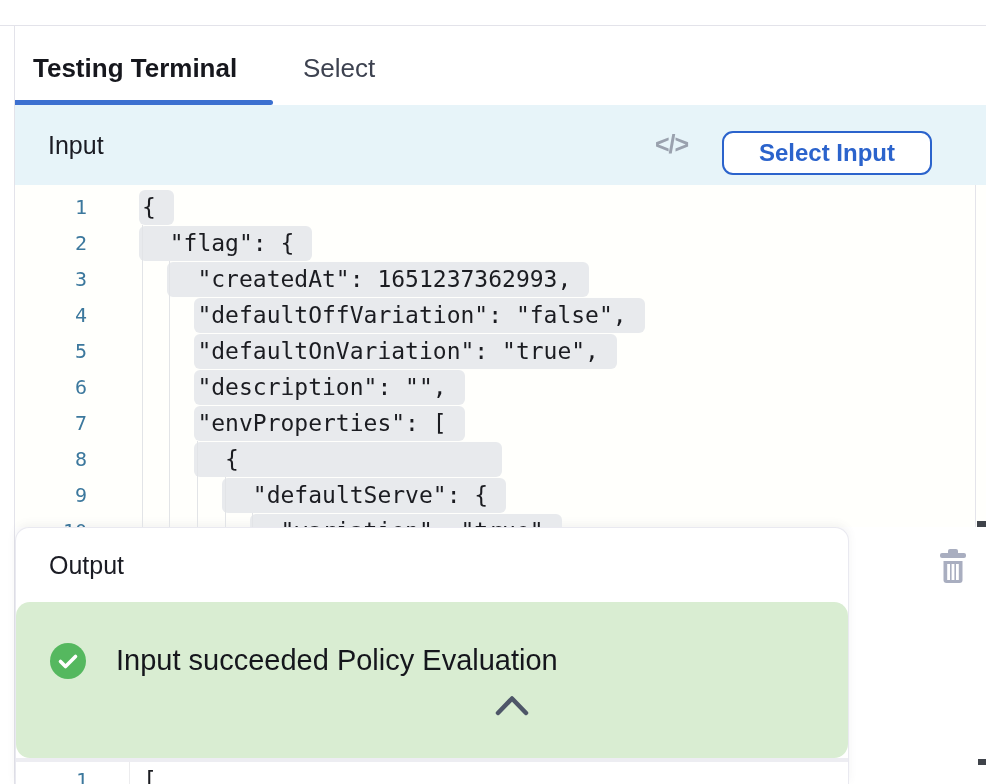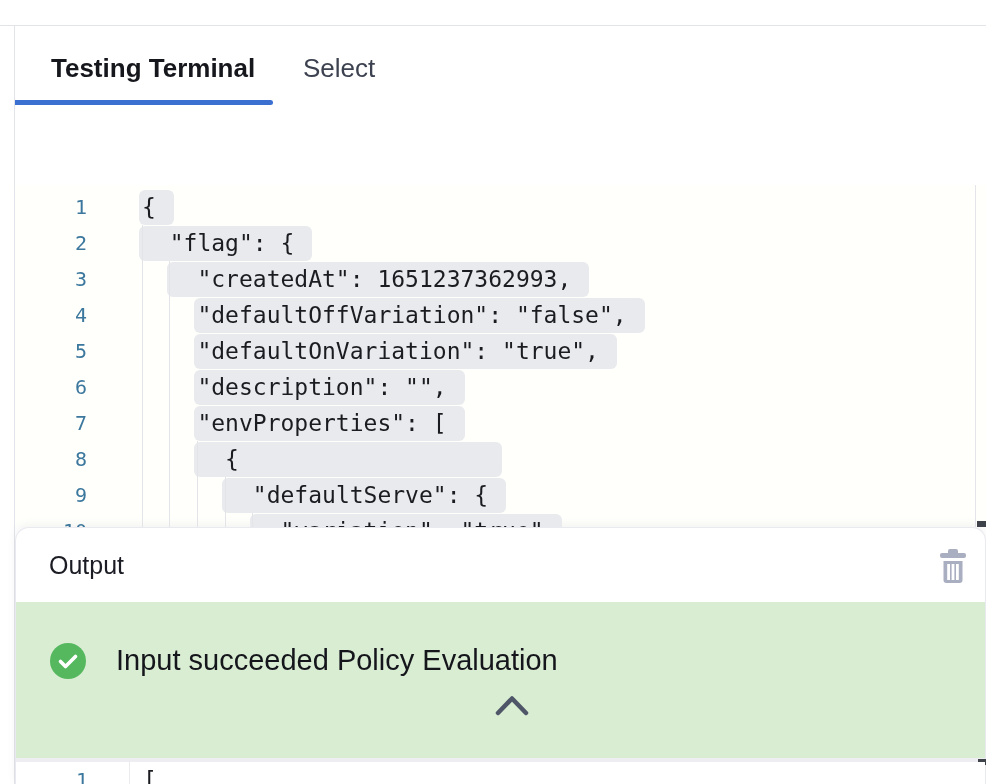--- a/index.html
+++ b/index.html
@@ -11,21 +11,21 @@
   }
   html,body{margin:0;padding:0;background:#fff;}
   .app{position:relative;width:986px;height:784px;background:#fff;overflow:hidden;
        font-family:"Liberation Sans",sans-serif;color:var(--ink);}
   .abs{position:absolute;}
   .h-border{left:0;top:25px;width:986px;height:1px;background:var(--border);}
   .v-border{left:14px;top:25px;width:1px;height:759px;background:var(--border);}
 
   
   .tab{top:52px;font-size:26px;line-height:32px;cursor:pointer;}
-  .tab-active{left:33px;font-weight:bold;color:#16171d;margin-left:18px;}
+  .tab-active{left:33px;font-weight:bold;color:#16171d;}
   .tab-idle{left:303px;color:#3d4250;}
   .tab-underline{left:15px;top:100px;width:258px;height:5px;background:var(--underline-blue);
                  border-radius:0 3px 3px 0;}
   .test-btn{left:843px;top:45px;width:143px;height:48px;background:var(--green);
             border-radius:9px;color:#fff;display:flex;align-items:center;cursor:pointer;}
   .test-btn svg{margin-left:14px;}
   .test-btn .lbl{margin-left:10px;font-size:27px;font-weight:bold;}
 
   
   .input-header{left:15px;top:105px;width:971px;height:80px;background:var(--header-bg);}
@@ -43,46 +43,51 @@
   .gut{position:absolute;left:0;top:0;width:72px;text-align:right;
        font-family:"DejaVu Sans Mono",monospace;font-size:20px;color:var(--linenum);}
   .code-txt{position:absolute;top:0;font-family:"DejaVu Sans Mono",monospace;font-size:23px;
        color:#1b1c21;white-space:pre;z-index:3;}
   .hl{position:absolute;top:1px;height:35px;background:var(--sel);border-radius:6px;z-index:1;}
   .guide{position:absolute;width:1px;background:var(--guide);z-index:2;}
   .scroll-divider{position:absolute;left:960px;top:0;width:1px;height:342px;background:#e4e4ea;}
   .thumb-dark{position:absolute;width:9px;height:6px;background:var(--dark-thumb);}
 
   
-  .output-panel{left:15px;top:527px;width:971px;height:257px;background:#fff;box-sizing:border-box;
+  .output-panel{left:15px;top:527px;width:834px;height:257px;background:#fff;box-sizing:border-box;
       border:1px solid #e9e9f0;border-bottom:none;border-radius:14px 14px 0 0;
       box-shadow:0 -3px 8px rgba(80,85,105,.07);padding-left:27px;}
   .out-header{position:absolute;left:0;top:0;width:100%;height:74px;}
   .out-title{position:absolute;left:33px;top:0;height:74px;line-height:74px;font-size:25px;}
   .trash-btn{position:absolute;left:922px;top:21px;width:32px;height:38px;cursor:pointer;}
-  .banner{position:absolute;left:0;top:74px;width:100%;height:156px;background:var(--banner);}
+  .banner{position:absolute;left:0;top:74px;width:100%;height:156px;background:var(--banner);border-radius:14px;}
   .check-wrap{position:absolute;left:34px;top:41px;width:36px;height:36px;}
   .banner-msg{position:absolute;left:100px;top:37px;height:42px;line-height:42px;font-size:29px;color:#15161c;}
   .chev-btn{position:absolute;left:478px;top:92px;width:36px;height:22px;cursor:pointer;}
   .out-sep{position:absolute;left:0;top:230px;width:100%;height:4px;background:var(--sep);}
   .out-editor{position:absolute;left:0;top:234px;width:100%;height:23px;background:#fff;overflow:hidden;}
   .gut-divider{position:absolute;left:113px;top:0;width:1px;height:100%;background:#ececee;}
 </style>
 </head>
 <body>
 
 <div class="app">
   <div class="abs h-border"></div>
   <div class="abs v-border"></div>
 
   <div class="abs tab tab-active">Testing Terminal</div>
   <div class="abs tab tab-idle">Select</div>
   <div class="abs tab-underline"></div>
 
 
+  <div class="abs input-header">
+    <div class="input-title">Input</div>
+    <div class="code-ico">&lt;/&gt;</div>
+    <div class="select-input">Select Input</div>
+  </div>
 
   <div class="abs editor" id="input-editor">
     <div class="scroll-divider"></div>
     <div class="thumb-dark" style="left:962px;top:336px;"></div>
   <div class="code-row" style="top: 4px;">
         <div class="hl" style="left: 124px; width: 34.85px;"></div>
         <span class="gut" style="width: 72px;">1</span>
         <span class="code-txt" style="left: 127px;">{</span>
       </div>
       <div class="code-row" style="top: 40px;">

